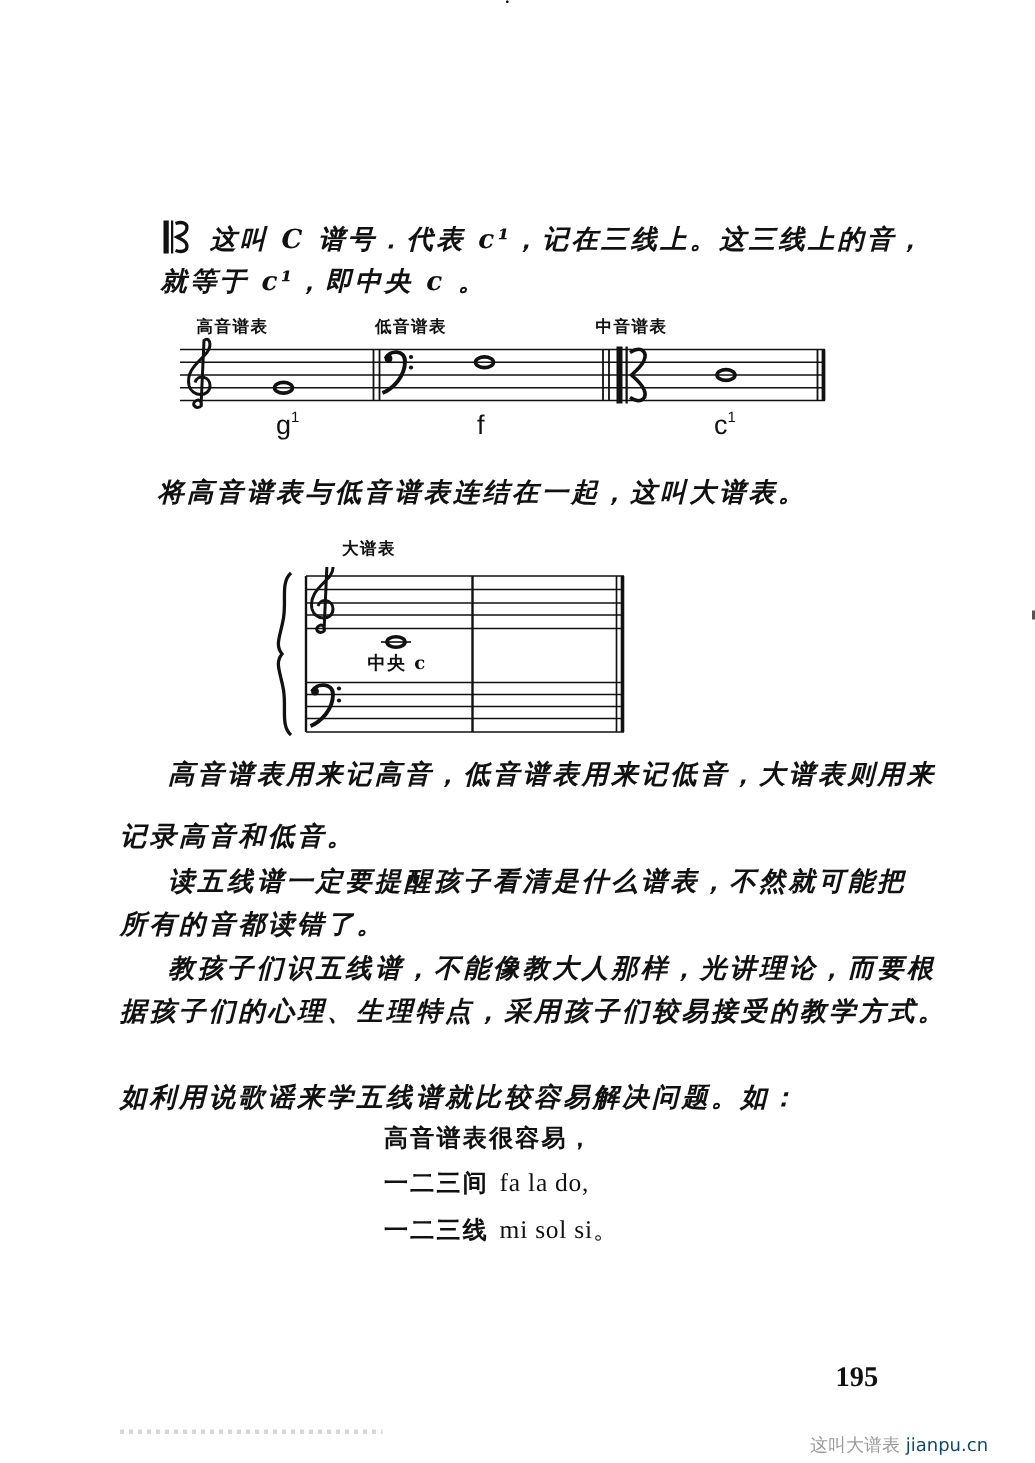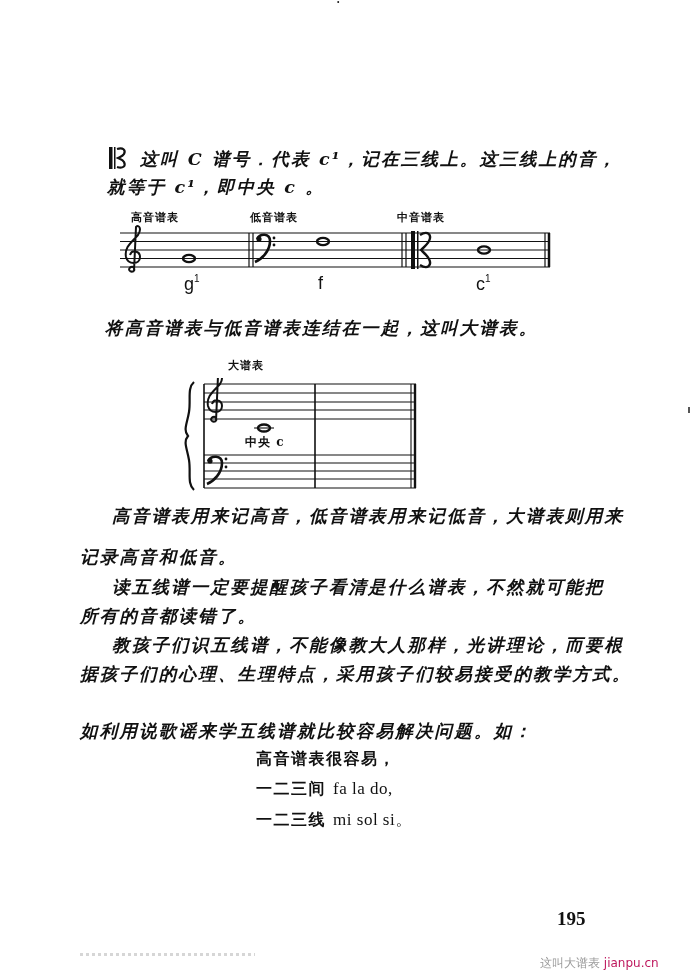--- a/index.html
+++ b/index.html
@@ -7,21 +7,21 @@
          font-family:"DejaVu Serif", serif; color:#111; }
   .abs { position:absolute; }
   .p { font-size:17.5px; letter-spacing:2.2px; font-weight:bold; white-space:nowrap;font-style:italic; }
   .lbl { font-size:11px; font-weight:bold; letter-spacing:1px; white-space:nowrap; }
   .notename { font-family:Liberation Sans, sans-serif; font-size:18px; }
   .notename sup { font-size:10px; vertical-align:8px; }
   .poem { font-size:16px; font-weight:bold; letter-spacing:1.5px; white-space:nowrap; }
   .poem .lat { font-family:"Liberation Serif", serif; font-weight:normal; font-size:17px; letter-spacing:0.5px; }
   .pagenum { font-family:"Liberation Serif", serif; font-weight:bold; font-size:19px; }
   .wm { font-family:"DejaVu Sans", sans-serif; font-size:12px; color:#9a9a9a; white-space:nowrap; }
-  .wm .en { color:#be185d; }
+  .wm .en { color:#0c4a6e; }
   svg { position:absolute; }
 </style>
 </head>
 <body>
 
 <div class="abs" style="left:336px;top:-6px;font-size:14px;">·</div>
 
 <svg style="left:108px;top:146px;" width="20" height="24" viewBox="0 0 20 24">
   <rect x="1" y="1" width="3.5" height="22" fill="#111"></rect>
   <rect x="6" y="1" width="1.5" height="22" fill="#111"></rect>

